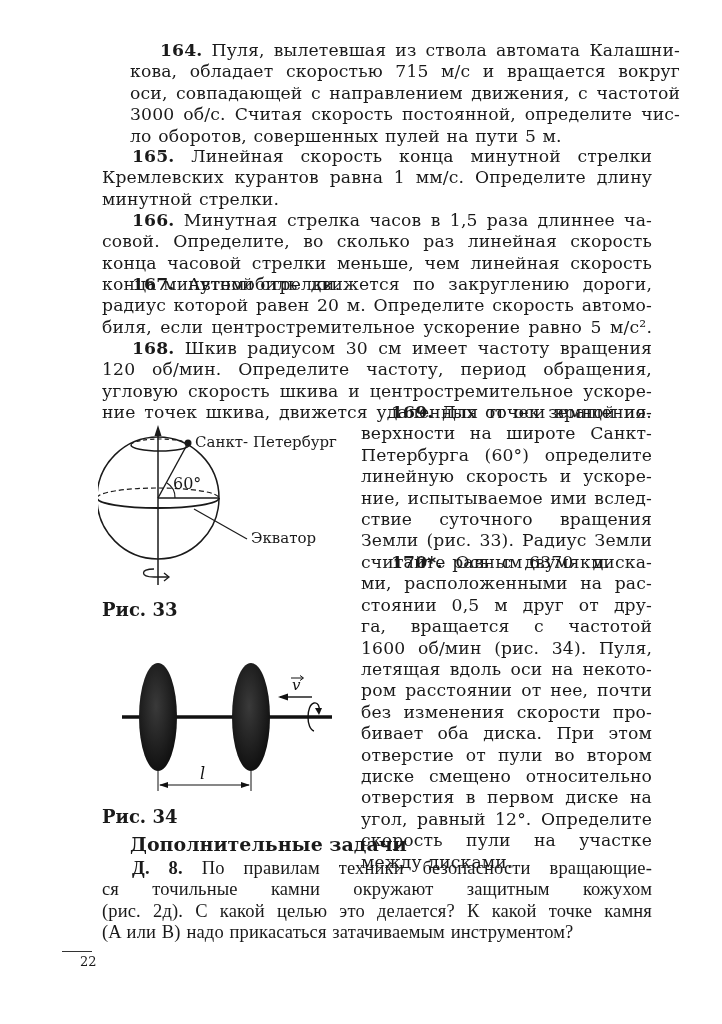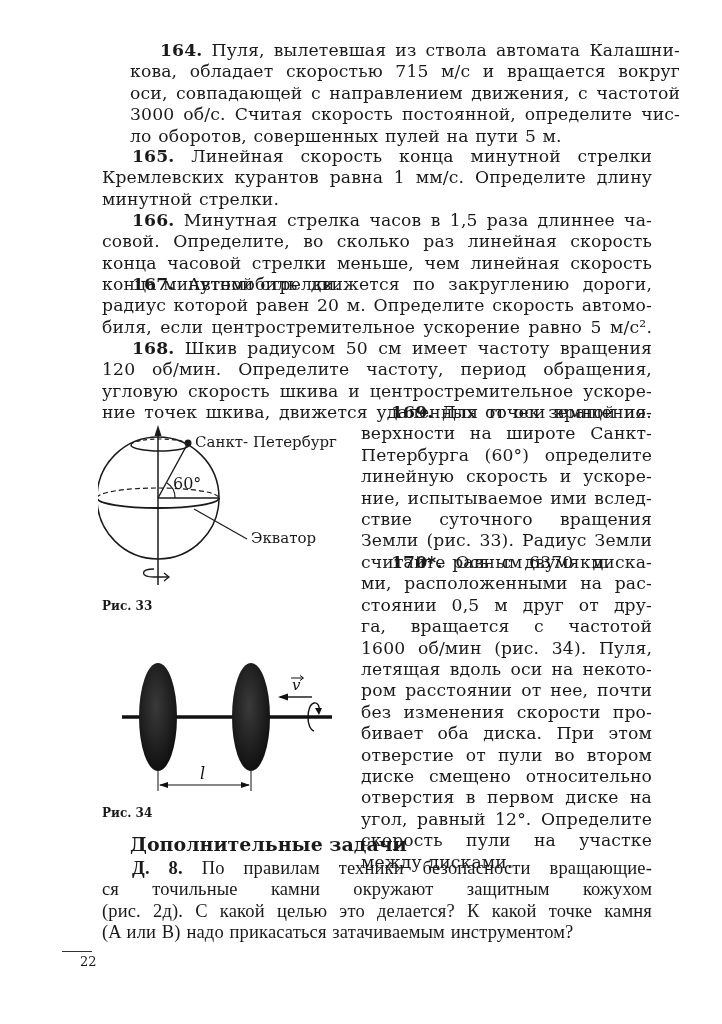--- a/index.html
+++ b/index.html
@@ -12,21 +12,21 @@
     position: absolute; font-size: 17.2px; line-height: 21.4px;
     text-align: justify; letter-spacing: 0.15px; word-spacing: 1px;
   }
   .para .ln { display: block; text-align: justify; text-align-last: justify; white-space: nowrap; }
   .para .ln.last { text-align-last: left; }
   .para .ln.ind { text-indent: 30px; }
   .num { font-weight: bold; }
   .full { left: 102px; width: 550px; }
   .right { left: 361px; width: 291px; }
   .fig { position: absolute; }
-  .caption { position: absolute; font-family: "DejaVu Serif", serif; font-weight: bold; font-size: 12px; }
+  .caption { position: absolute; font-family: "DejaVu Serif", serif; font-weight: bold; font-size: 18px; }
   .heading { position: absolute; left: 130px; top: 833px; font-family: "DejaVu Serif", serif; font-weight: bold; font-size: 19px; }
   .footer-rule { position: absolute; left: 62px; top: 951px; width: 30px; height: 1px; background: #333; }
   .page-num { position: absolute; left: 80px; top: 954px; font-size: 13px; }
   svg text { font-family: "DejaVu Serif", serif; }
 </style>
 </head>
 <body>
 
 <div class="page">
 
@@ -51,21 +51,21 @@
     <span class="ln last">конца минутной стрелки.</span>
   </div>
 
   <div class="para full" style="top:274px;">
     <span class="ln ind"><span class="num">167.</span><span> Автомобиль движется по закруглению дороги,</span></span>
     <span class="ln">радиус которой равен 20 м. Определите скорость автомо-</span>
     <span class="ln">биля, если центростремительное ускорение равно 5 м/с².</span>
   </div>
 
   <div class="para full" style="top:338px;">
-    <span class="ln ind"><span class="num">168.</span><span> Шкив радиусом 50 см имеет частоту вращения</span></span>
+    <span class="ln ind"><span class="num">168.</span><span> Шкив радиусом 30 см имеет частоту вращения</span></span>
     <span class="ln">120 об/мин. Определите частоту, период обращения,</span>
     <span class="ln">угловую скорость шкива и центростремительное ускоре-</span>
     <span class="ln">ние точек шкива, движется удаленных от оси вращения.</span>
   </div>
 
   <div class="para right" style="top:402px;">
     <span class="ln ind"><span class="num">169.</span><span> Для точек земной по-</span></span>
     <span class="ln">верхности на широте Санкт-</span>
     <span class="ln">Петербурга (60°) определите</span>
     <span class="ln">линейную скорость и ускоре-</span>

